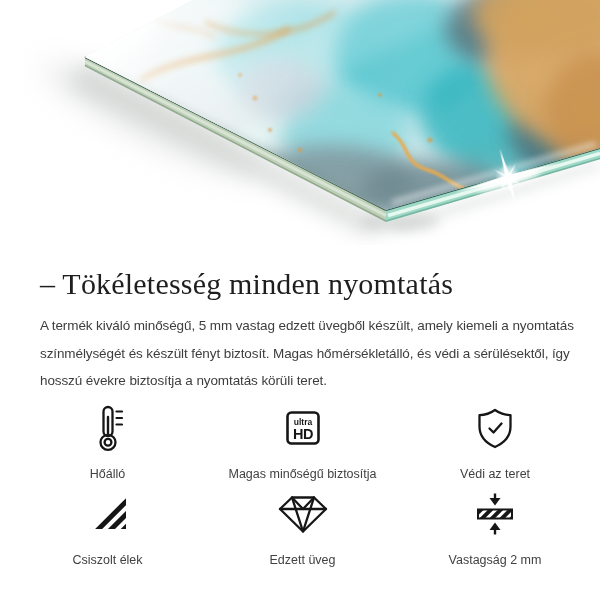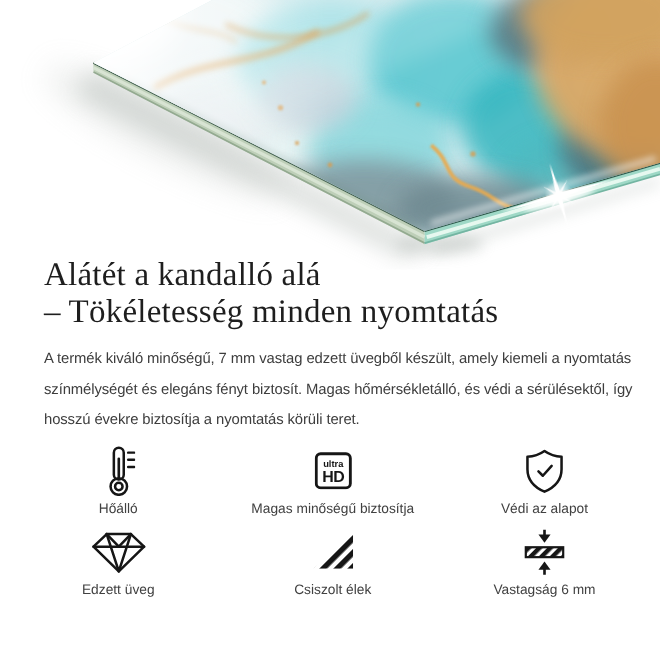--- a/index.html
+++ b/index.html
@@ -15,21 +15,21 @@
     font-size:30px;line-height:34px;margin:0 0 11px 0;letter-spacing:0.2px;white-space:nowrap;
   }
   .desc{font-size:13.5px;line-height:27.5px;color:#3d3d3d;letter-spacing:-0.1px;}
   .desc .dline{white-space:nowrap;}
   .features{
     position:absolute;left:40px;top:405px;width:520px;
     display:grid;grid-template-columns:135px 255px 130px;row-gap:10px;
   }
   .feature{display:flex;flex-direction:column;align-items:center;}
   .icon-box{height:46px;display:flex;align-items:center;justify-content:center;}
-  .feature .label{margin-top:4px;font-size:12.5px;color:#414141;white-space:nowrap;text-align:center;}
+  .feature .label{margin-top:16px;font-size:12.5px;color:#414141;white-space:nowrap;text-align:center;}
   .fe-icon{stroke:#161616;fill:none;stroke-width:2.3;stroke-linecap:round;stroke-linejoin:round;}
 </style>
 </head>
 <body>
 
 <div class="page">
 
   <div class="hero">
     <svg width="600" height="245" viewBox="0 0 600 245">
       <defs>
@@ -132,26 +132,26 @@
           <path d="M-16,0 L0,-1.6 L16,0 L0,1.6 Z" fill="#ffffff"></path>
           <path d="M0,-16 L1.6,0 L0,16 L-1.6,0 Z" fill="#ffffff"></path>
         </g>
         <circle r="3" fill="#ffffff"></circle>
       </g>
     </svg>
   </div>
 
   <div class="content">
     <h1>
-      <span>Alátét a kandalló alá</span><br>
+      <br>
       <span>– Tökéletesség minden nyomtatás</span>
     </h1>
     <div class="desc">
-      <div class="dline">A termék kiváló minőségű, 7 mm vastag edzett üvegből készült, amely kiemeli a nyomtatás</div>
-      <div class="dline">színmélységét és elegáns fényt biztosít. Magas hőmérsékletálló, és védi a sérülésektől, így</div>
+      <div class="dline">A termék kiváló minőségű, 5 mm vastag edzett üvegből készült, amely kiemeli a nyomtatás</div>
+      <div class="dline">színmélységét és készült fényt biztosít. Magas hőmérsékletálló, és védi a sérülésektől, így</div>
       <div class="dline">hosszú évekre biztosítja a nyomtatás körüli teret.</div>
     </div>
   </div>
 
   <div class="features">
 
     <div class="feature">
       <div class="icon-box">
         <svg width="30" height="46" viewBox="0 0 30 46" class="fe-icon">
           <rect x="10.5" y="2" width="9" height="29" rx="4.5"></rect>
@@ -177,64 +177,64 @@
       <div class="label">Magas minőségű biztosítja</div>
     </div>
 
     <div class="feature">
       <div class="icon-box">
         <svg width="38" height="42" viewBox="0 0 36 42" class="fe-icon">
           <path d="M18,3 C23,6.5 28.5,8 33.5,8.2 L33.5,19.5 C33.5,29.5 27,36 18,40 C9,36 2.5,29.5 2.5,19.5 L2.5,8.2 C7.5,8 13,6.5 18,3 Z"></path>
           <path d="M12.5,21.5 L16.5,25.5 L24.5,16.5"></path>
         </svg>
       </div>
-      <div class="label">Védi az alapot</div>
-    </div>
-
-    <div class="feature">
-      <div class="icon-box">
-        <svg width="52" height="41" viewBox="0 0 52 41" class="fe-icon" stroke-width="2.2">
-          <path d="M15,3.5 L37,3.5 L49,15 L26,37.5 L3,15 Z"></path>
-          <line x1="3" y1="15" x2="49" y2="15"></line>
-          <path d="M15,3.5 L26,15 L37,3.5"></path>
-          <path d="M15,3.5 L26,37.5 M37,3.5 L26,37.5"></path>
-        </svg>
-      </div>
-      <div class="label">Edzett üveg</div>
+      <div class="label">Védi az teret</div>
     </div>
 
     <div class="feature">
       <div class="icon-box">
         <svg width="38" height="34" viewBox="0 0 38 34">
           <defs>
             <pattern id="diagStripes" patternUnits="userSpaceOnUse" width="9" height="9" patternTransform="rotate(45)">
               <rect width="5" height="9" fill="#161616"></rect>
             </pattern>
             <clipPath id="triClip">
                 <path d="M1,32 L37,32 L37,1 Z"></path>
               </clipPath>
           </defs>
           <rect width="38" height="34" fill="url(#diagStripes)" clip-path="url(#triClip)"></rect>
         </svg>
       </div>
       <div class="label">Csiszolt élek</div>
+    </div>
+
+    <div class="feature">
+      <div class="icon-box">
+        <svg width="52" height="41" viewBox="0 0 52 41" class="fe-icon" stroke-width="2.2">
+          <path d="M15,3.5 L37,3.5 L49,15 L26,37.5 L3,15 Z"></path>
+          <line x1="3" y1="15" x2="49" y2="15"></line>
+          <path d="M15,3.5 L26,15 L37,3.5"></path>
+          <path d="M15,3.5 L26,37.5 M37,3.5 L26,37.5"></path>
+        </svg>
+      </div>
+      <div class="label">Edzett üveg</div>
     </div>
 
     <div class="feature">
       <div class="icon-box">
         <svg width="40" height="42" viewBox="0 0 40 42">
           <defs>
             <pattern id="diagStripesSm" patternUnits="userSpaceOnUse" width="7" height="7" patternTransform="rotate(45)">
               <rect width="4" height="7" fill="#161616"></rect>
             </pattern>
           </defs>
           <line x1="20" y1="0.5" x2="20" y2="6" stroke="#161616" stroke-width="2.4"></line>
           <path d="M14.5,5 L25.5,5 L20,12.5 Z" fill="#161616"></path>
           <rect x="3" y="16.5" width="34" height="9" fill="url(#diagStripesSm)" stroke="#161616" stroke-width="2"></rect>
           <path d="M14.5,37 L25.5,37 L20,29.5 Z" fill="#161616"></path>
           <line x1="20" y1="41.5" x2="20" y2="36" stroke="#161616" stroke-width="2.4"></line>
         </svg>
       </div>
-      <div class="label">Vastagság 6 mm</div>
+      <div class="label">Vastagság 2 mm</div>
     </div>
 
   </div>
 </div>
 
 </body></html>

